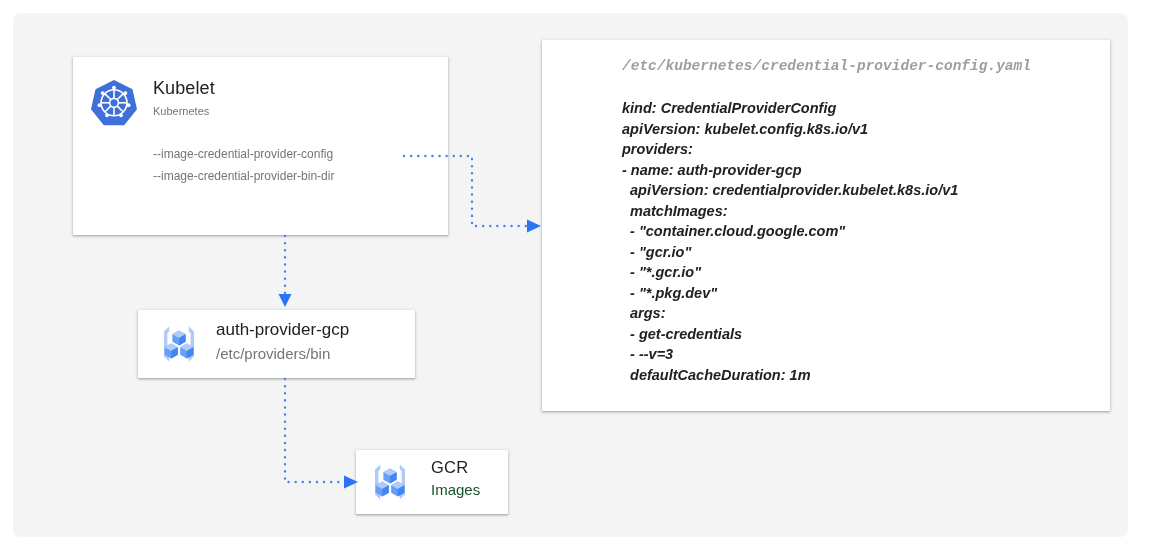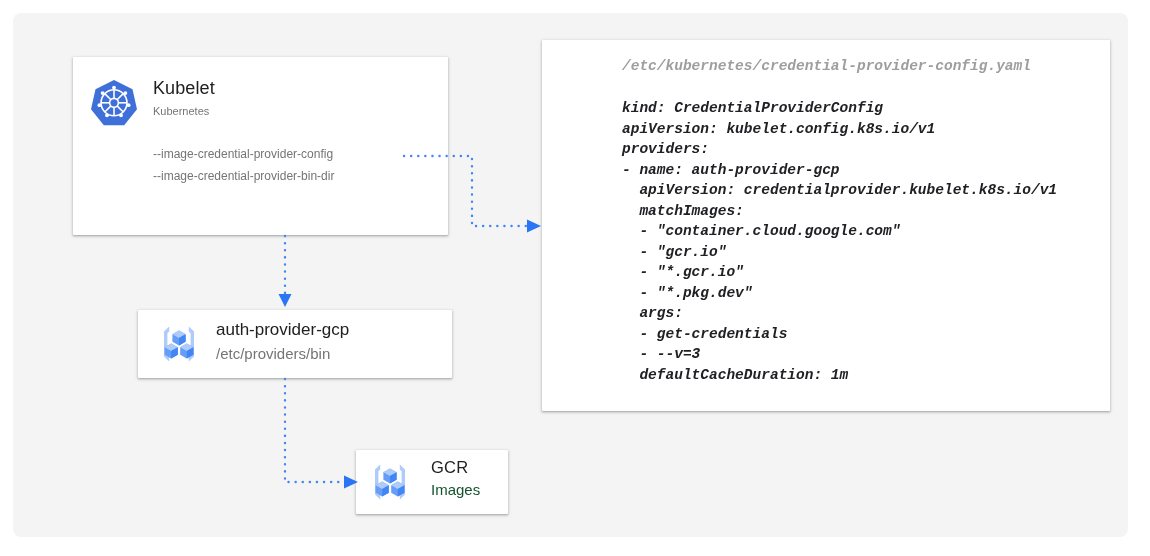--- a/index.html
+++ b/index.html
@@ -77,21 +77,21 @@
     color: #757575;
     white-space: nowrap;
   }
   #flag-0 { top: 90px; }
   #flag-1 { top: 112px; }
 
   
   #auth-card {
     left: 138px;
     top: 310px;
-    width: 314px;
+    width: 277px;
     height: 68px;
   }
   #auth-icon {
     position: absolute;
     left: 18px;
     top: 11px;
     width: 46px;
     height: 46px;
   }
   #auth-title {
@@ -154,21 +154,21 @@
     font-weight: bold;
     font-style: italic;
     font-size: 14.5px;
     color: #9e9e9e;
     white-space: pre;
   }
   #yaml-body {
     position: absolute;
     left: 80px;
     top: 58px;
-    font-family: Liberation Mono, monospace;
+    font-family: Liberation Sans, sans-serif;
     font-weight: bold;
     font-style: italic;
     font-size: 14.5px;
     line-height: 20.5px;
     color: #202124;
     white-space: pre;
     margin: 0;
   }
 
   

